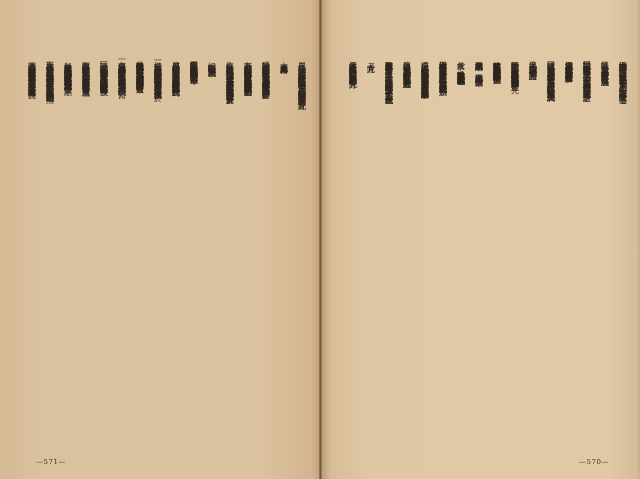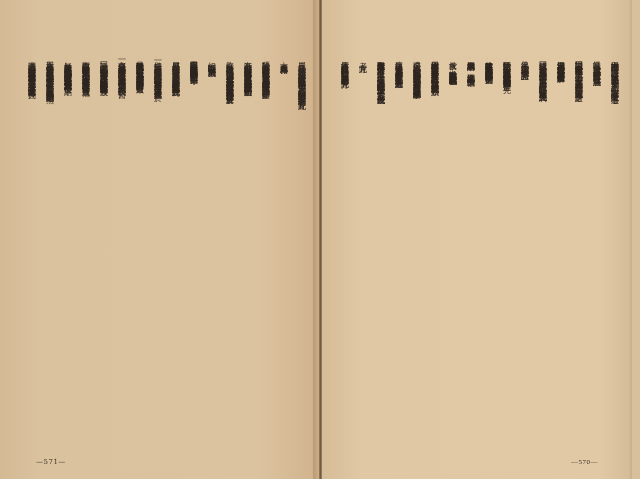--- a/index.html
+++ b/index.html
@@ -8,23 +8,22 @@
     background: #d9c09c;
     font-family: "DejaVu Serif", "Liberation Serif", serif;
   }
   .spread { position: absolute; inset: 0; border-radius: 15px; }
   .page { position: absolute; top: 0; height: 479px; }
   .page.left {
     left: 0; width: 321px;
     background: linear-gradient(to right, #d3b994 0%, #dbc29e 12%, #dcc39f 80%, #d2b58f 97%, #bfa07a 100%);
   }
   .page.right {
-    left: 313px; width: 319px;
+    left: 321px; width: 319px;
     background: linear-gradient(to right, #b99a74 0%, #d6bc97 3%, #e0c8a4 15%, #e1c9a6 90%, #d6bd99 99%, #c9ad88 100%);
-    font-family: Liberation Serif, serif;
   }
   .spine {
     position: absolute; left: 319px; top: 0; width: 3px; height: 479px;
     background: linear-gradient(to right, #9c7f5c, #6f5a42, #a58a66);
   }
   .col {
     position: absolute; top: 55px;
     writing-mode: vertical-rl;
     font-size: 8px; line-height: 10px;
     color: #2e2620;

